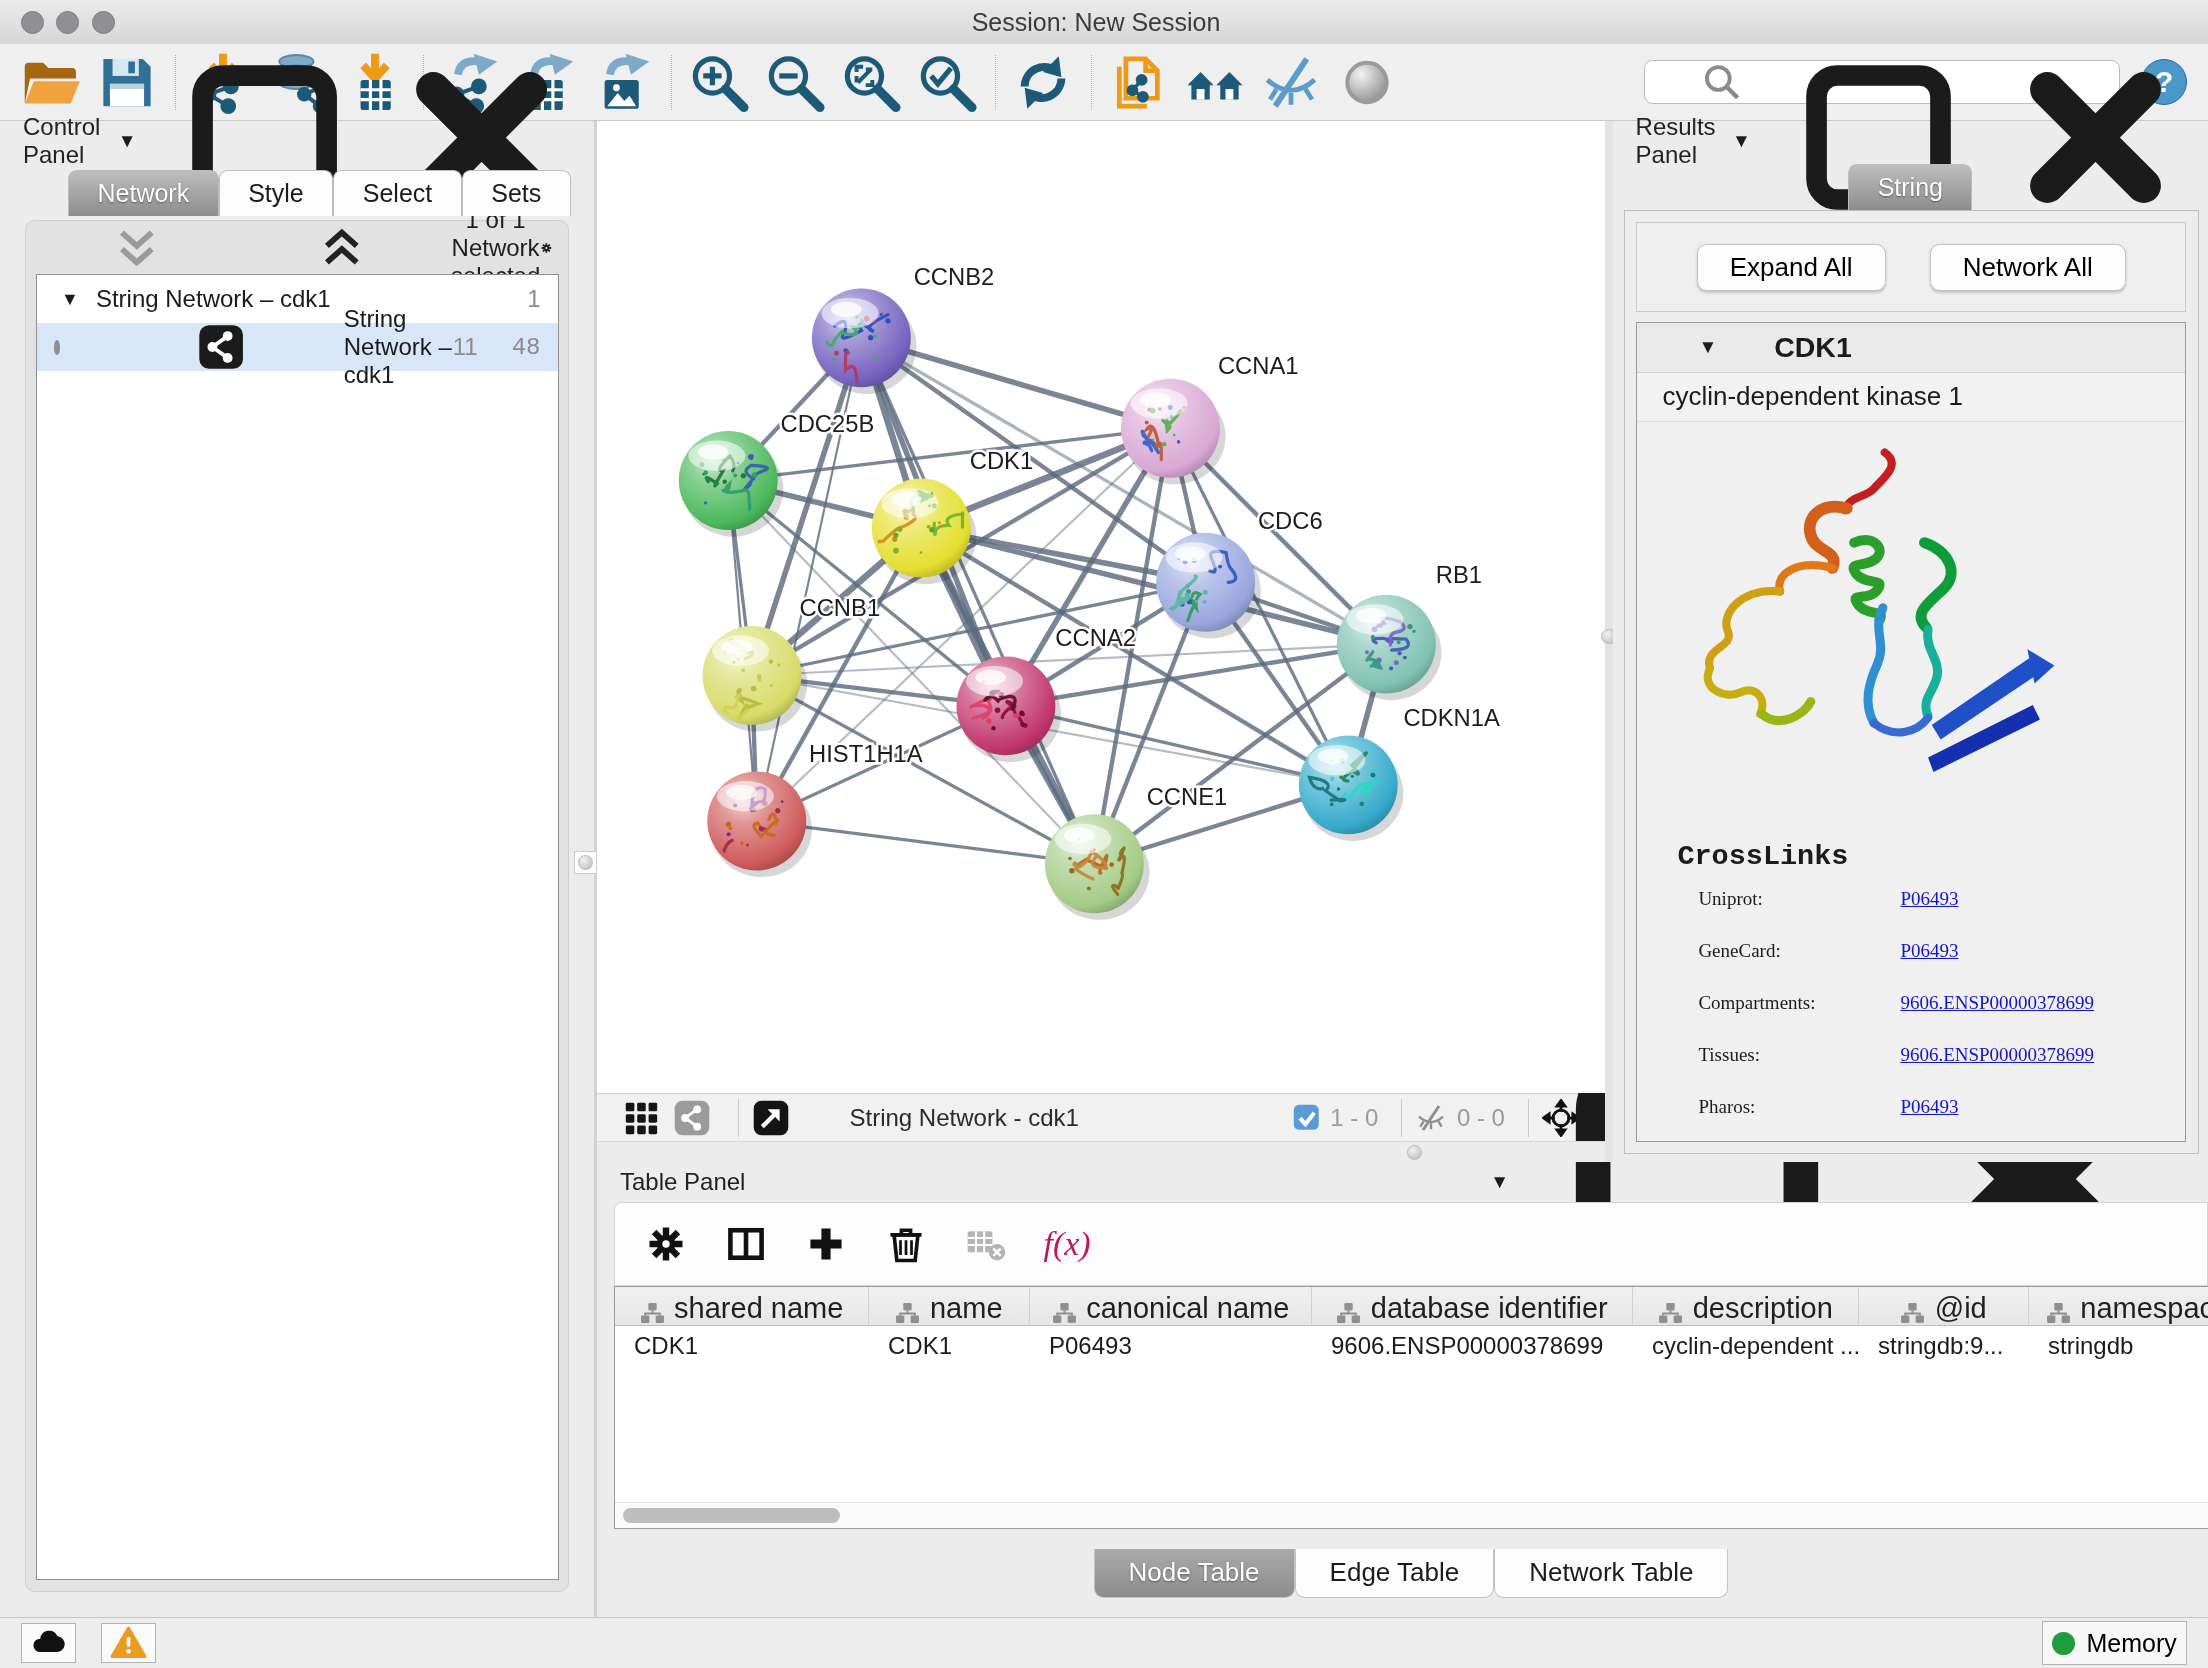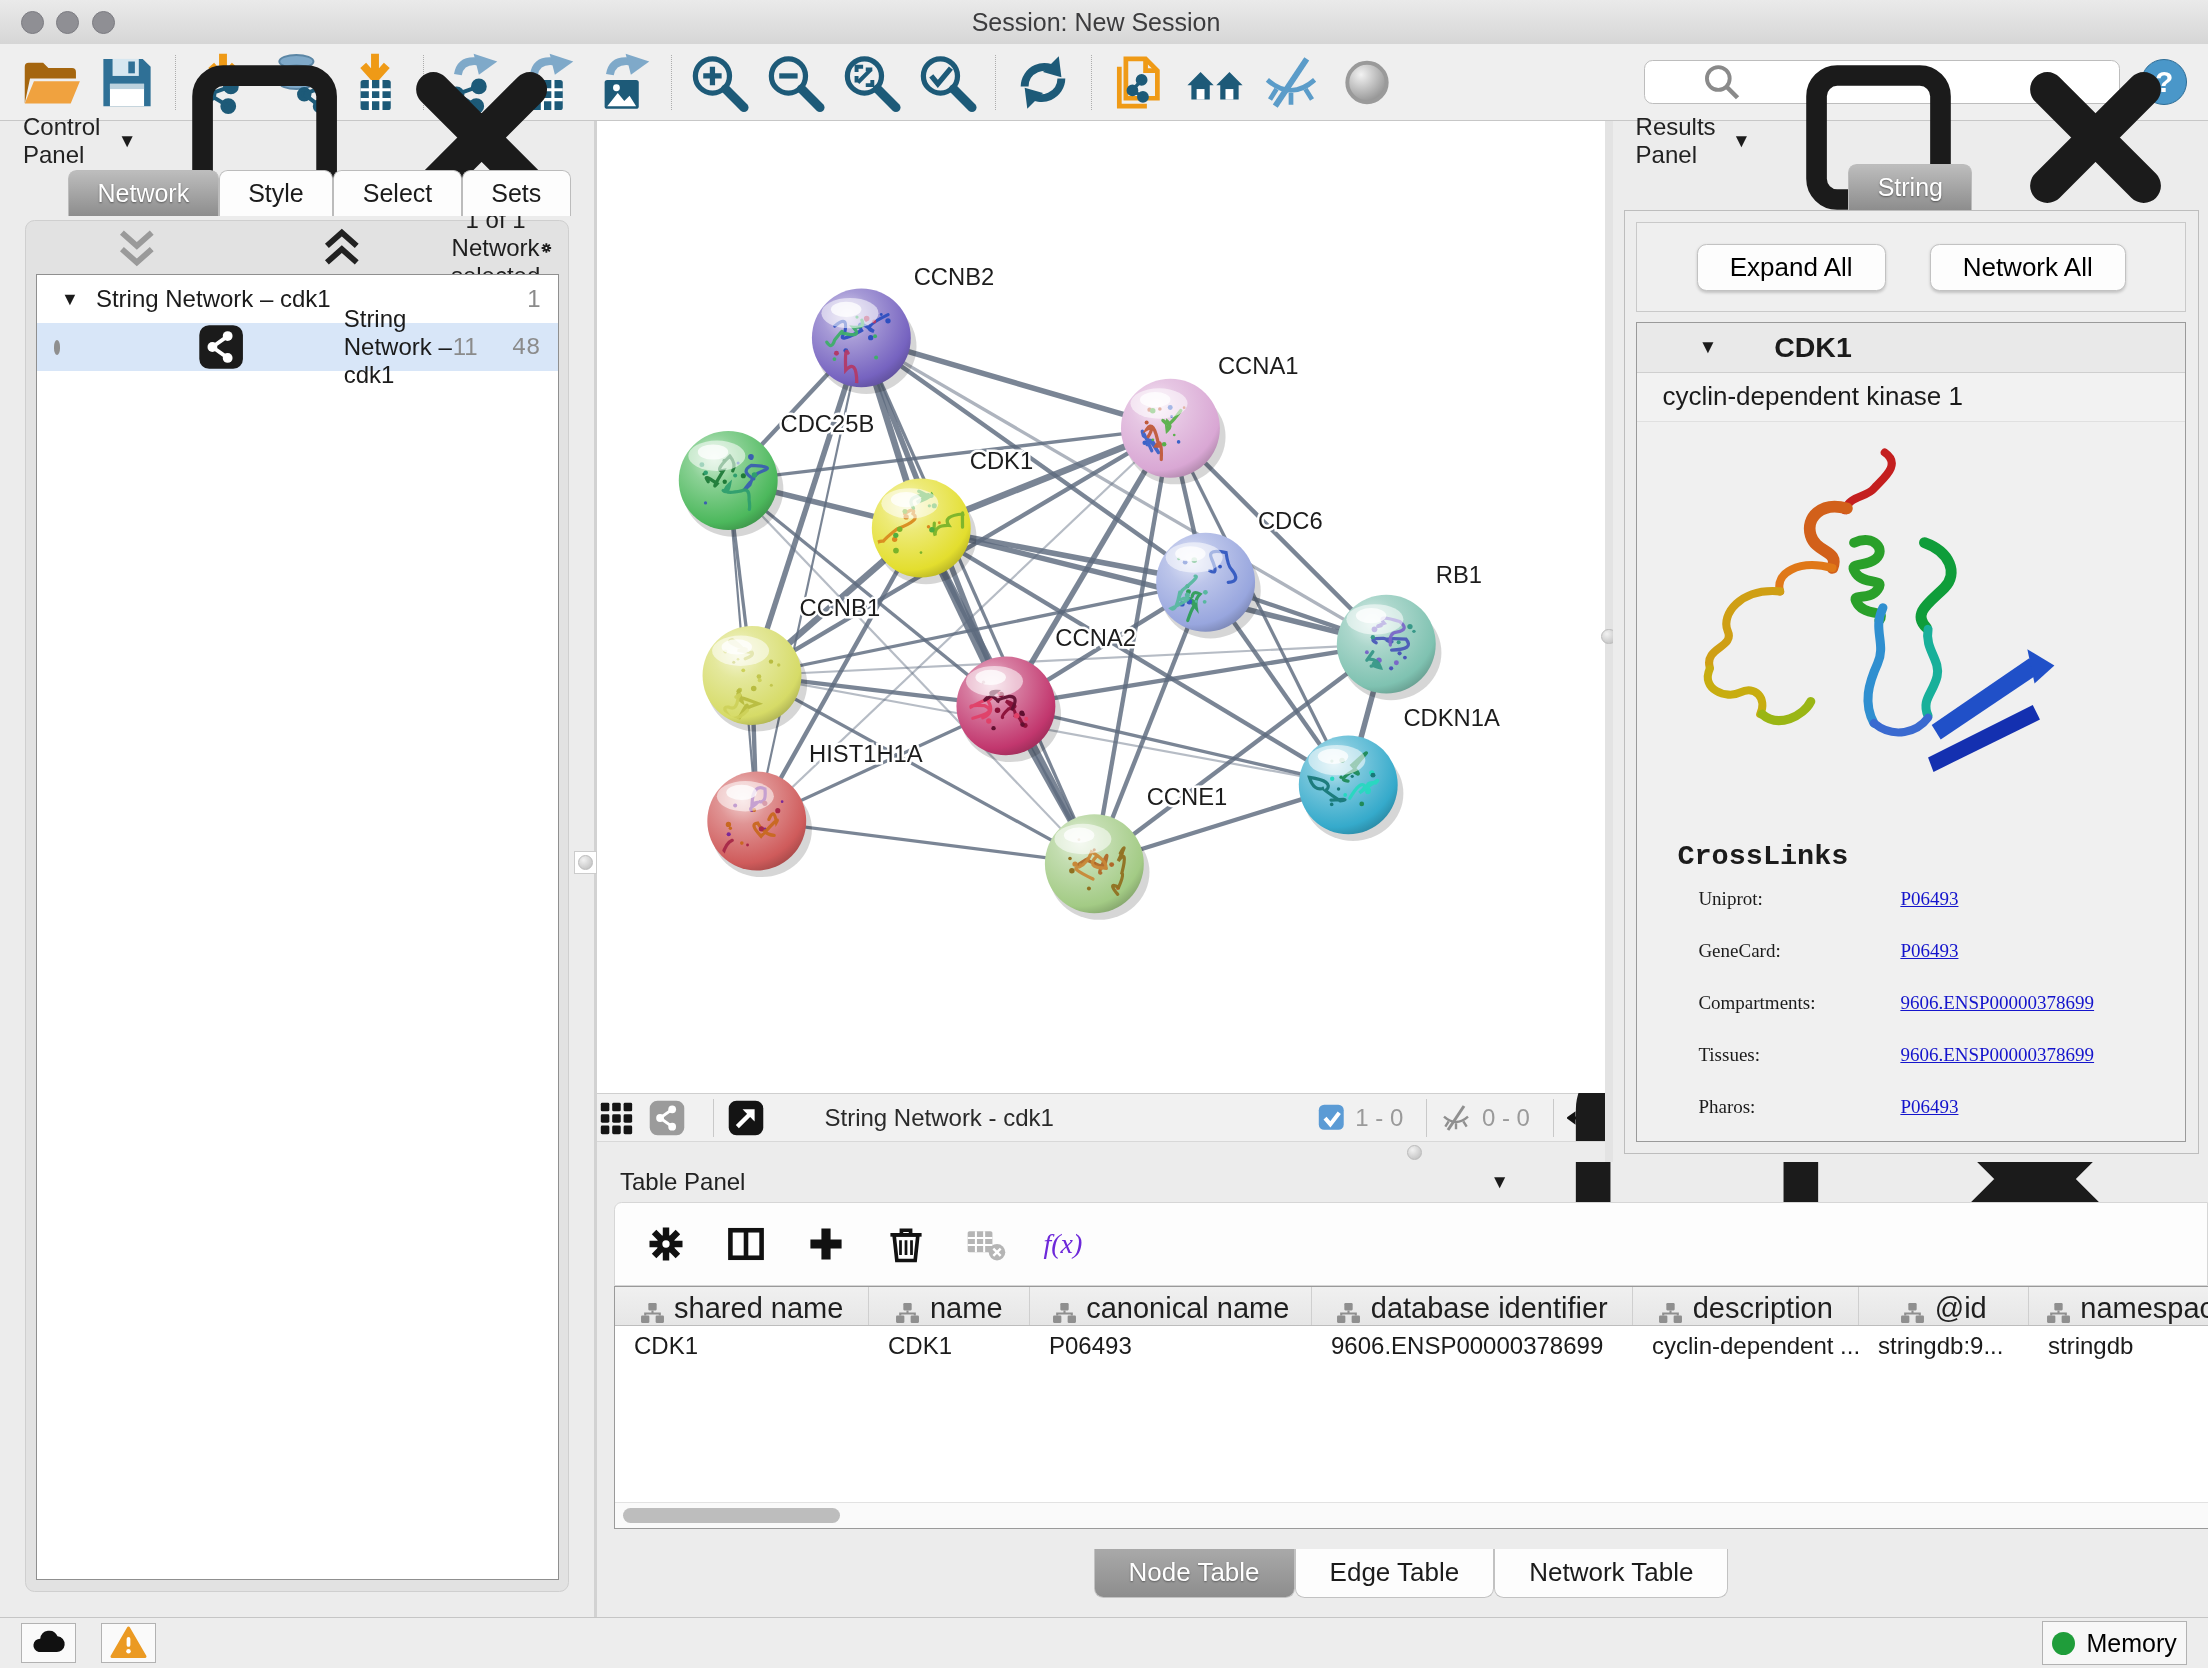--- a/index.html
+++ b/index.html
@@ -61,21 +61,21 @@
   .drag-handle{position:absolute;right:-2.9px;top:730px;width:21px;height:21px;background:#fff;
     border:1px solid #cccccc;display:flex;align-items:center;justify-content:center;z-index:5;cursor:col-resize;}
   .drag-dot{width:13.3px;height:13.3px;border-radius:50%;
     background:radial-gradient(circle at 35% 30%,#f2f2f2,#b9b9b9);border:1px solid #bbb;}
   
   .right-region{flex:1;display:flex;flex-direction:column;min-width:0;}
   .top-row{height:1041px;display:flex;}
   .network-col{width:1008px;display:flex;flex-direction:column;background:#fff;}
   .canvas{height:972px;position:relative;background:#fff;}
   .net-toolbar{height:49px;background:#f1f1f1;border-top:1px solid #cfcfcf;display:flex;
-    align-items:center;padding:0 0;box-sizing:border-box;}
+    align-items:center;padding:0 25px;box-sizing:border-box;}
   .nt-ic{width:38px;height:38px;background:none;border:none;padding:0;margin-right:13.3px;cursor:pointer;
     display:flex;align-items:center;justify-content:center;}
   .nt-ic svg{width:34px;height:34px;}
   .nt-sep{width:0;height:38px;border-left:1px solid #c9c9c9;margin:0 13.3px;}
   .nt-name{font-size:24px;color:#2a2a2a;margin-left:46px;}
   .nt-right{margin-left:auto;display:flex;align-items:center;}
   .nt-count{font-size:24px;color:#9a9a9a;margin:0 9.5px;}
   .strip{height:20px;background:#ececec;position:relative;border-top:1px solid #d8d8d8;}
   .strip .drag-dot{position:absolute;left:810px;top:2.9px;cursor:row-resize;}
   .rp-divider{width:7.6px;background:#e3e3e3;position:relative;}
@@ -103,21 +103,21 @@
   .cl-label{width:202px;padding-left:21px;}
   .cl-link{color:#1414cc;text-decoration:underline;cursor:pointer;}
   
   .table-panel{height:455px;background:#ececec;display:flex;flex-direction:column;}
   .tp-body{margin-left:17px;flex:1;display:flex;flex-direction:column;}
   .tp-toolbar{height:82px;background:#fdfdfd;border:1px solid #d6d6d6;border-radius:7.6px 0 0 0;
     display:flex;align-items:center;gap:36px;padding-left:28.5px;}
   .tp-ic{width:44px;height:44px;background:none;border:none;padding:0;cursor:pointer;
     display:flex;align-items:center;justify-content:center;}
   .tp-ic svg{width:42px;height:42px;}
-  .fx{font-family:"Liberation Serif",serif;font-style:italic;font-size:28px;color:#6d28d9;}
+  .fx{font-family:"Liberation Serif",serif;font-style:italic;font-size:34px;color:#be185d;}
   .table-box{height:243px;background:#fff;border:1.9px solid #9a9a9a;border-right:none;position:relative;
     overflow:hidden;box-sizing:border-box;}
   .thead{height:38px;display:flex;background:linear-gradient(#f0f0f0,#e6e6e6);border-bottom:1.9px solid #bdbdbd;}
   .th{display:flex;align-items:flex-end;justify-content:center;gap:9.5px;font-size:29px;color:#1f1f1f;
     border-right:1px solid #cfcfcf;box-sizing:border-box;flex:0 0 auto;cursor:pointer;overflow:hidden;white-space:nowrap;}
   .th svg{width:25px;height:25px;flex:0 0 auto;}
   .trow{height:40px;display:flex;align-items:center;}
   .td{font-size:24px;padding-left:19px;box-sizing:border-box;flex:0 0 auto;overflow:hidden;white-space:nowrap;}
   .hscroll{position:absolute;left:0;right:0;bottom:0;height:25px;border-top:1px solid #e2e2e2;background:#fafafa;}
   .hthumb{position:absolute;left:7.6px;top:4.8px;width:217px;height:15px;border-radius:7.6px;background:#bdbdbd;cursor:pointer;}

